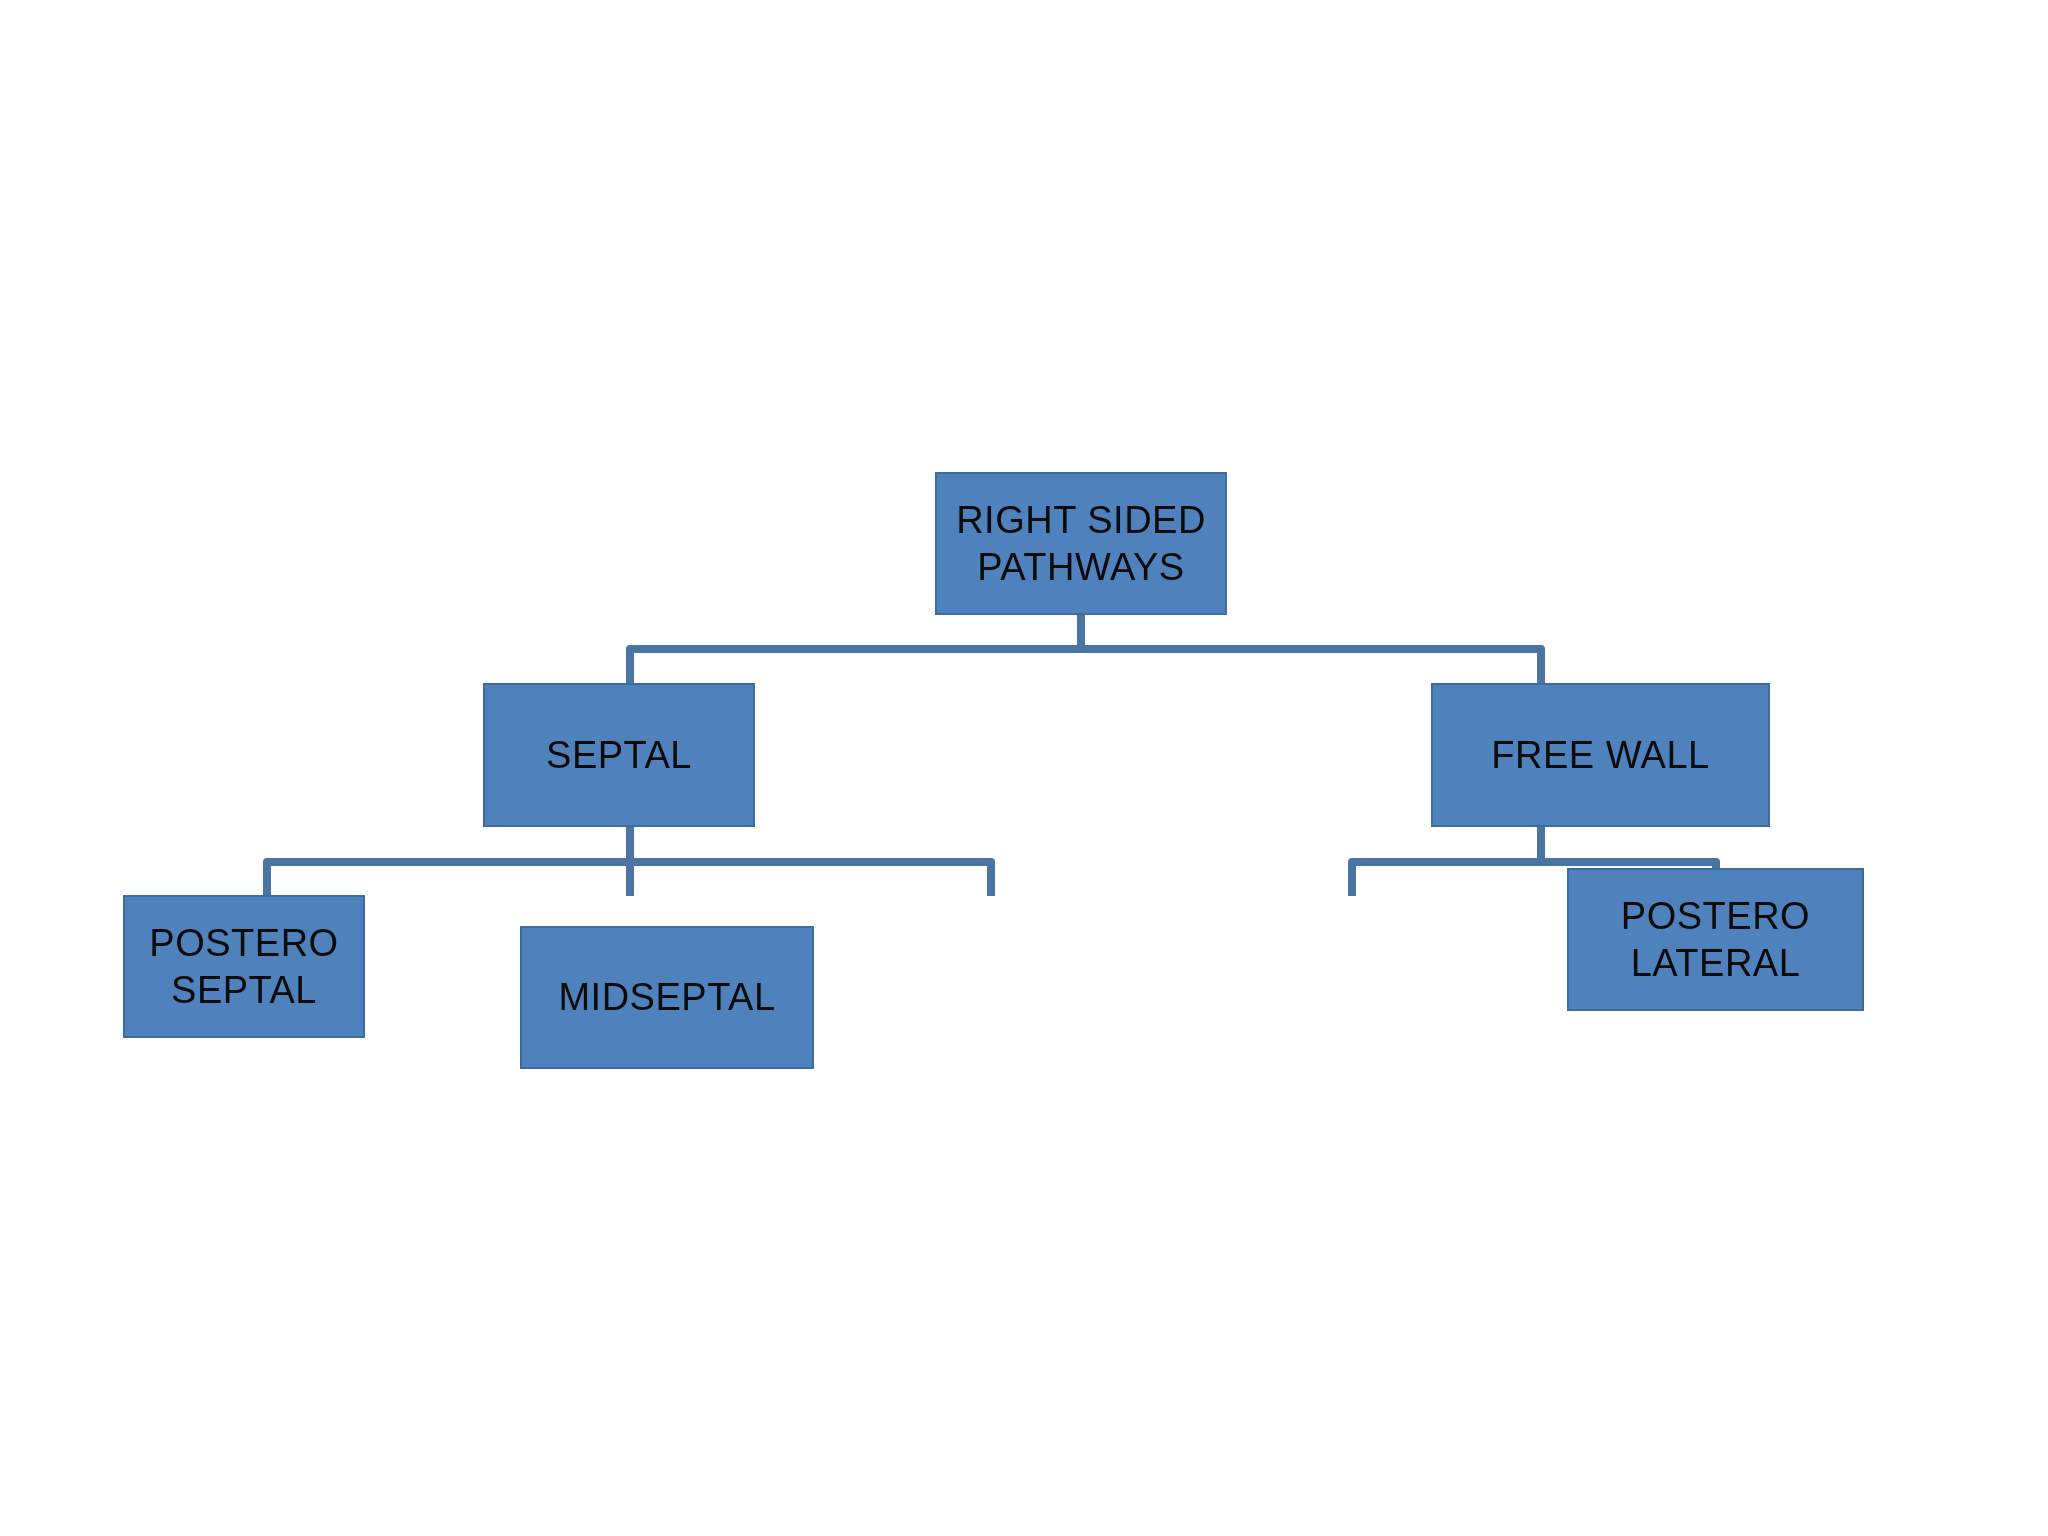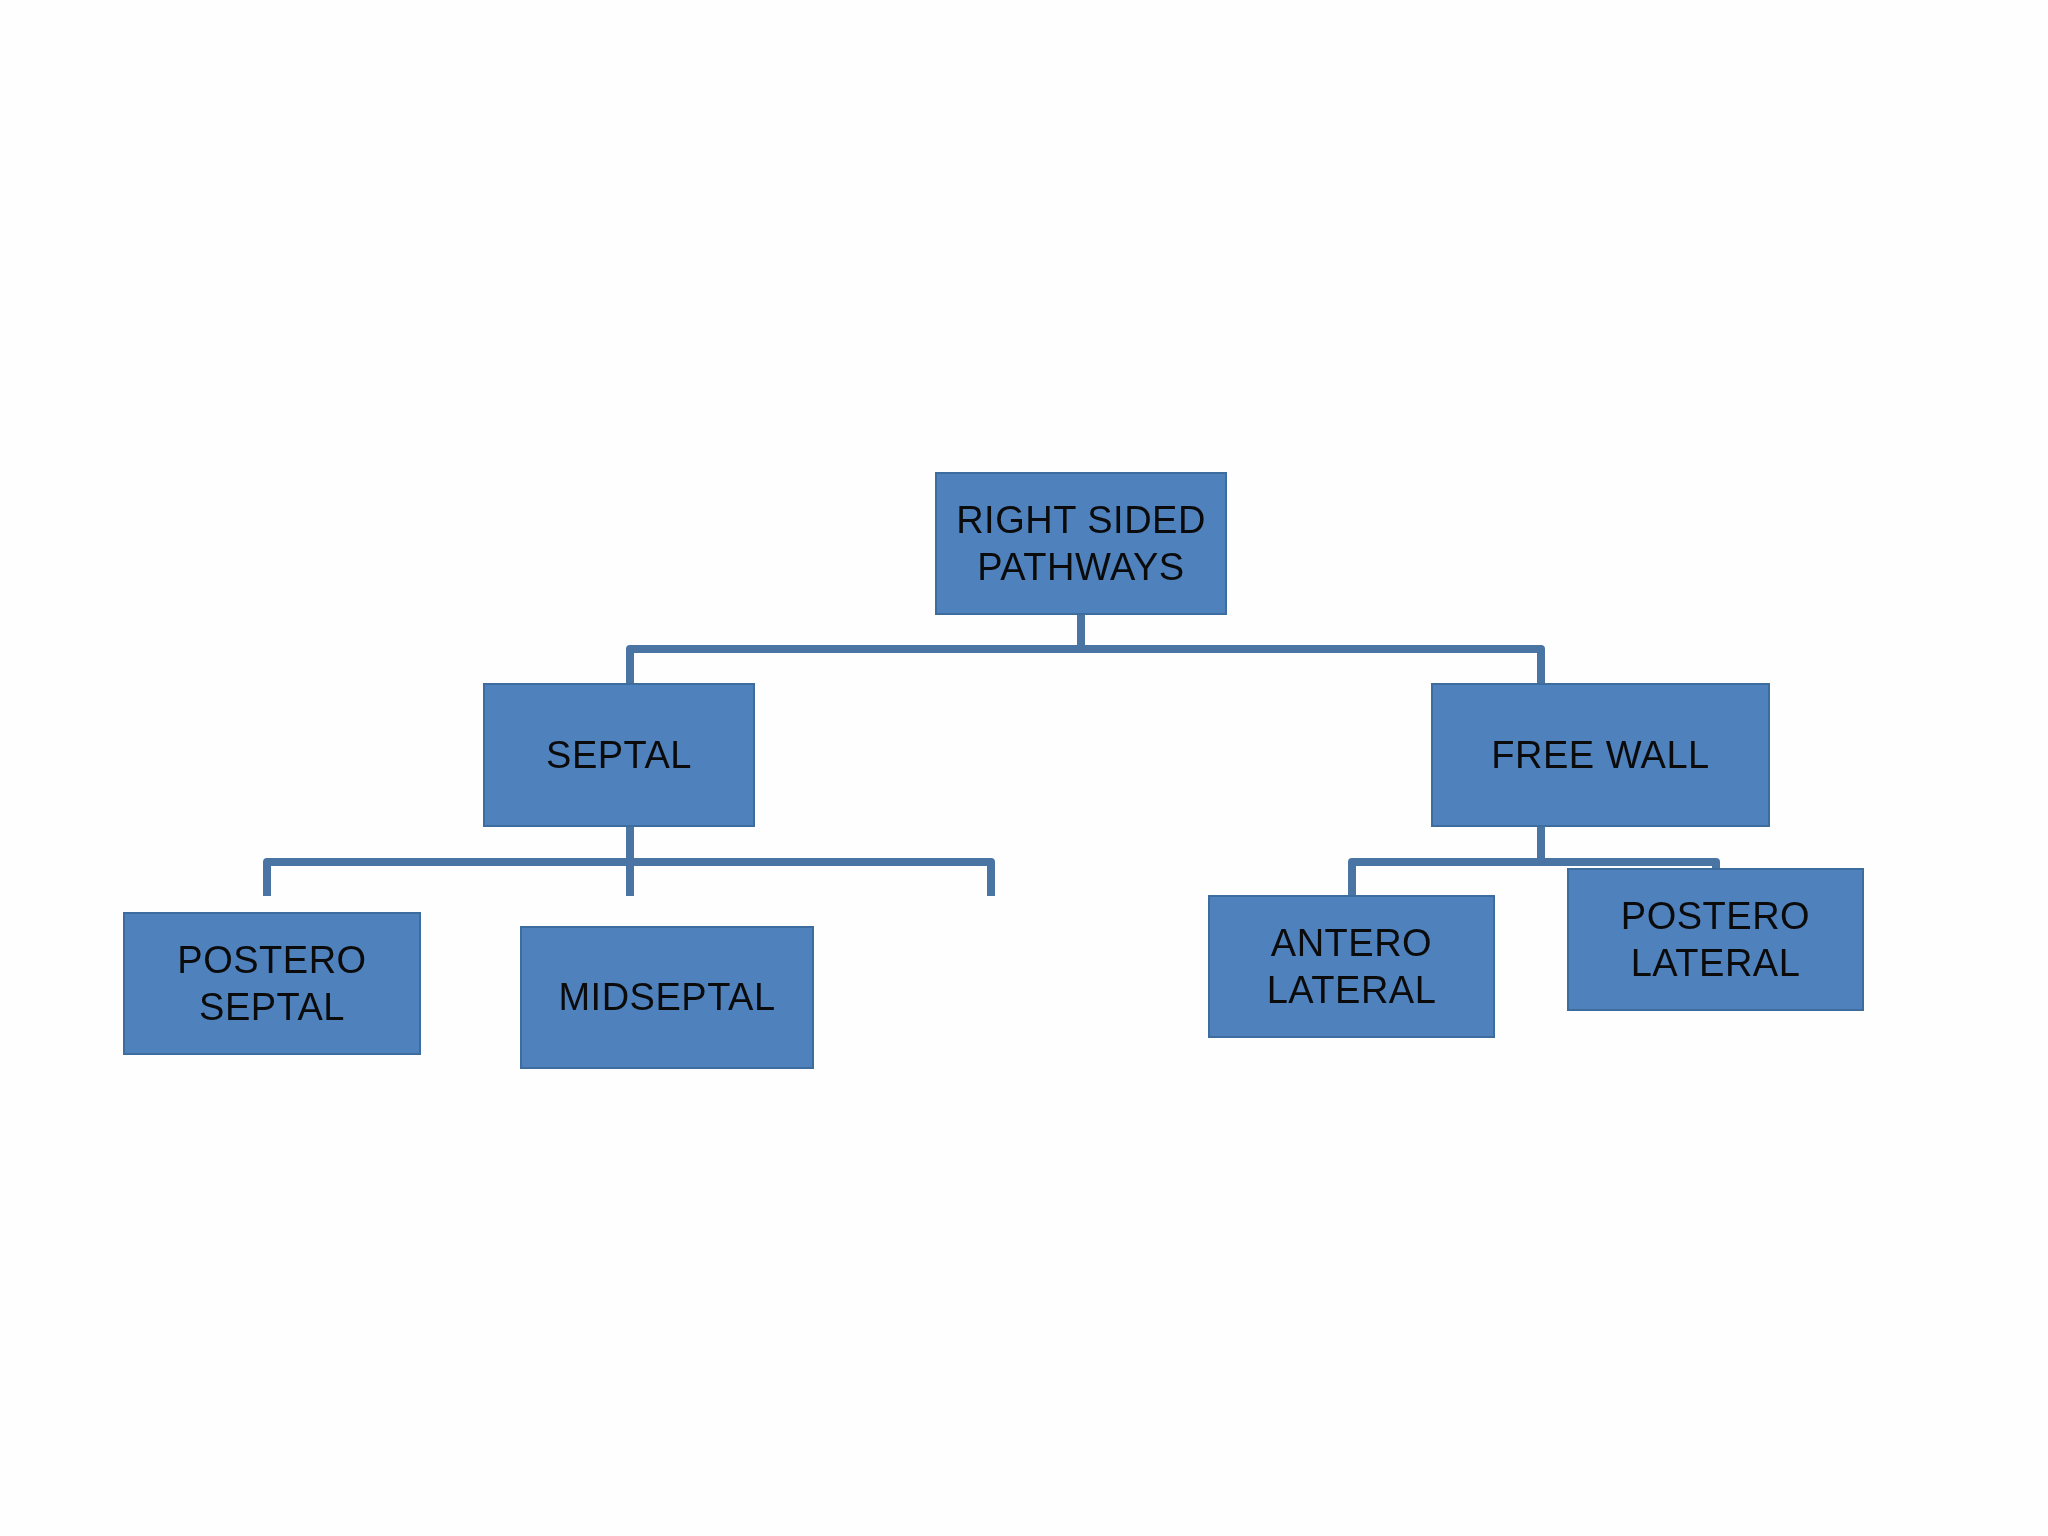--- a/index.html
+++ b/index.html
@@ -36,21 +36,21 @@
     display: flex;
     align-items: center;
     justify-content: center;
     padding: 0 18px;
     letter-spacing: 0.5px;
   }
   
   .n-root            { left: 935px;  top: 472px; width: 292px; height: 143px; }
   .n-septal          { left: 483px;  top: 683px; width: 272px; height: 144px; }
   .n-free-wall       { left: 1431px; top: 683px; width: 339px; height: 144px; }
-  .n-postero-septal  { left: 123px;  top: 895px; width: 298px; height: 143px; margin-top: 17px; }
+  .n-postero-septal  { left: 123px;  top: 895px; width: 242px; height: 143px; }
   .n-midseptal       { left: 481px;  top: 926px; width: 294px; height: 143px; margin-left: 39px; }
   .n-antero-septal   { left: 845px;  top: 895px; width: 292px; height: 143px; }
   .n-antero-lateral  { left: 1208px; top: 895px; width: 287px; height: 143px; }
   .n-postero-lateral { left: 1567px; top: 868px; width: 297px; height: 143px; }
 </style>
 </head>
 <body>
 
 <div id="canvas">
 
@@ -79,21 +79,18 @@
 
   <div class="node n-postero-septal">
     <span>POSTERO SEPTAL</span>
   </div>
 
   <div class="node n-midseptal">
     <span>MIDSEPTAL</span>
   </div>
 
 
-  <div class="node n-antero-lateral">
-    <span>ANTERO LATERAL</span>
-  </div>
 
   <div class="node n-postero-lateral">
     <span>POSTERO LATERAL</span>
   </div>
 
 </div>
 
 </body></html>

